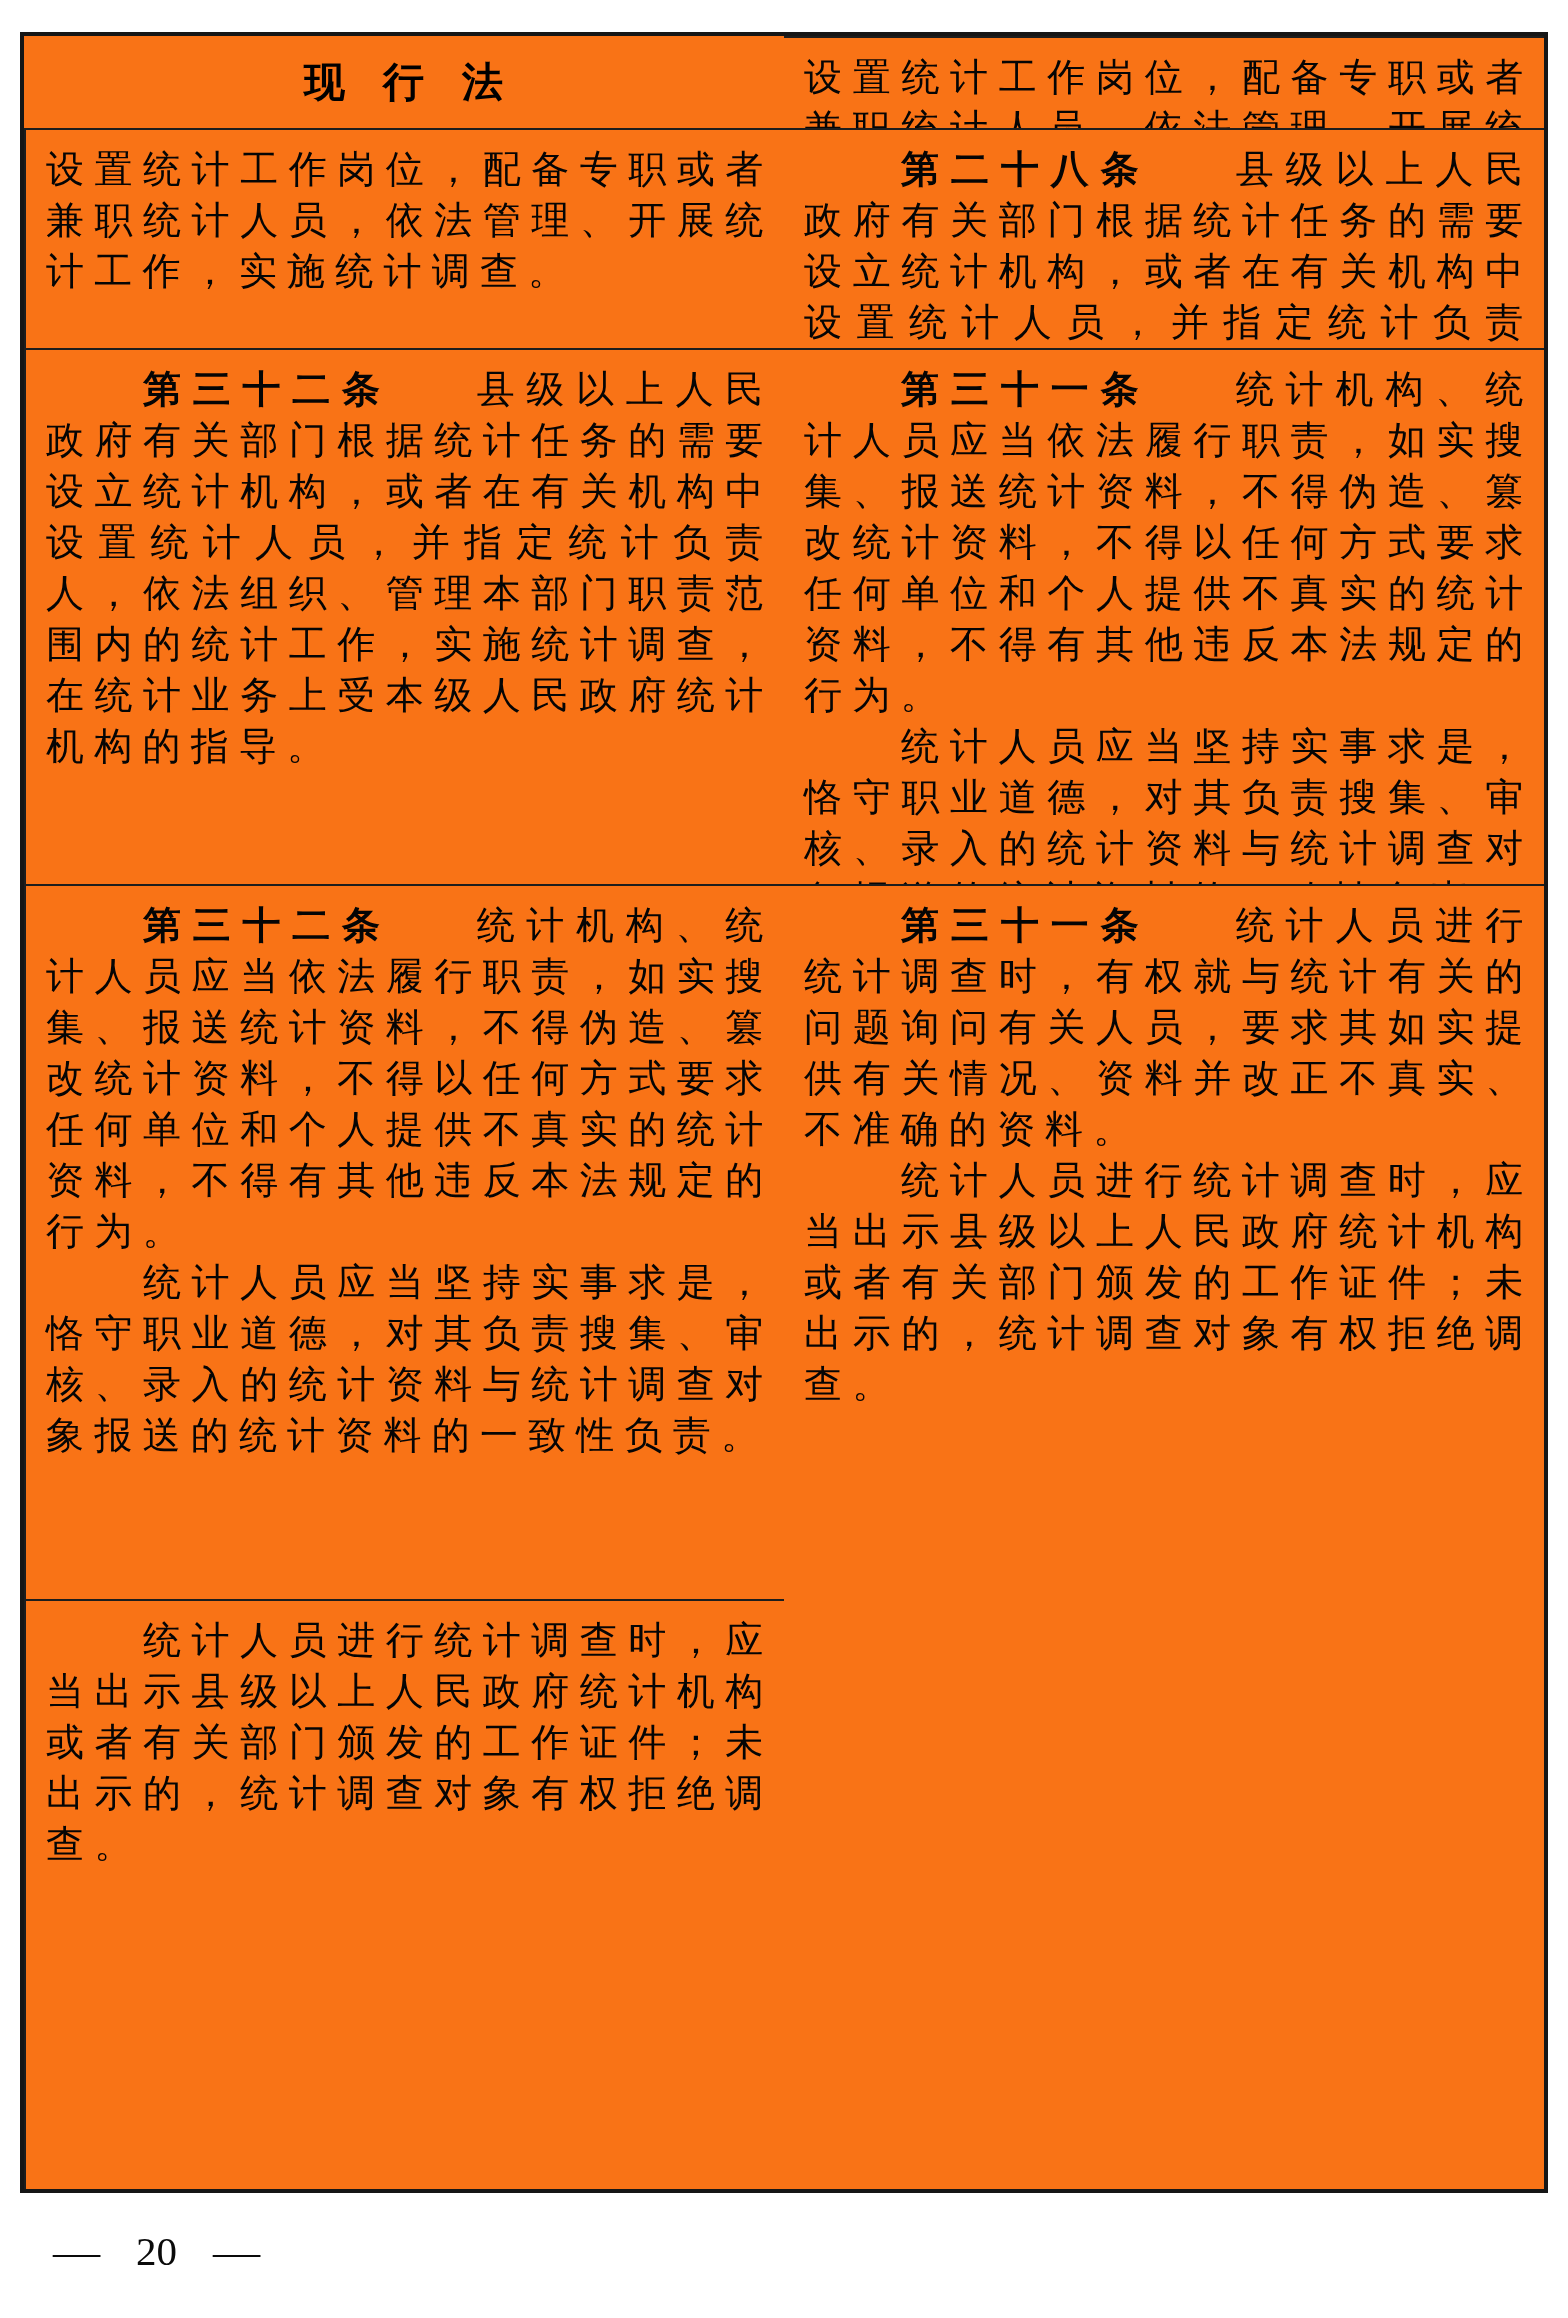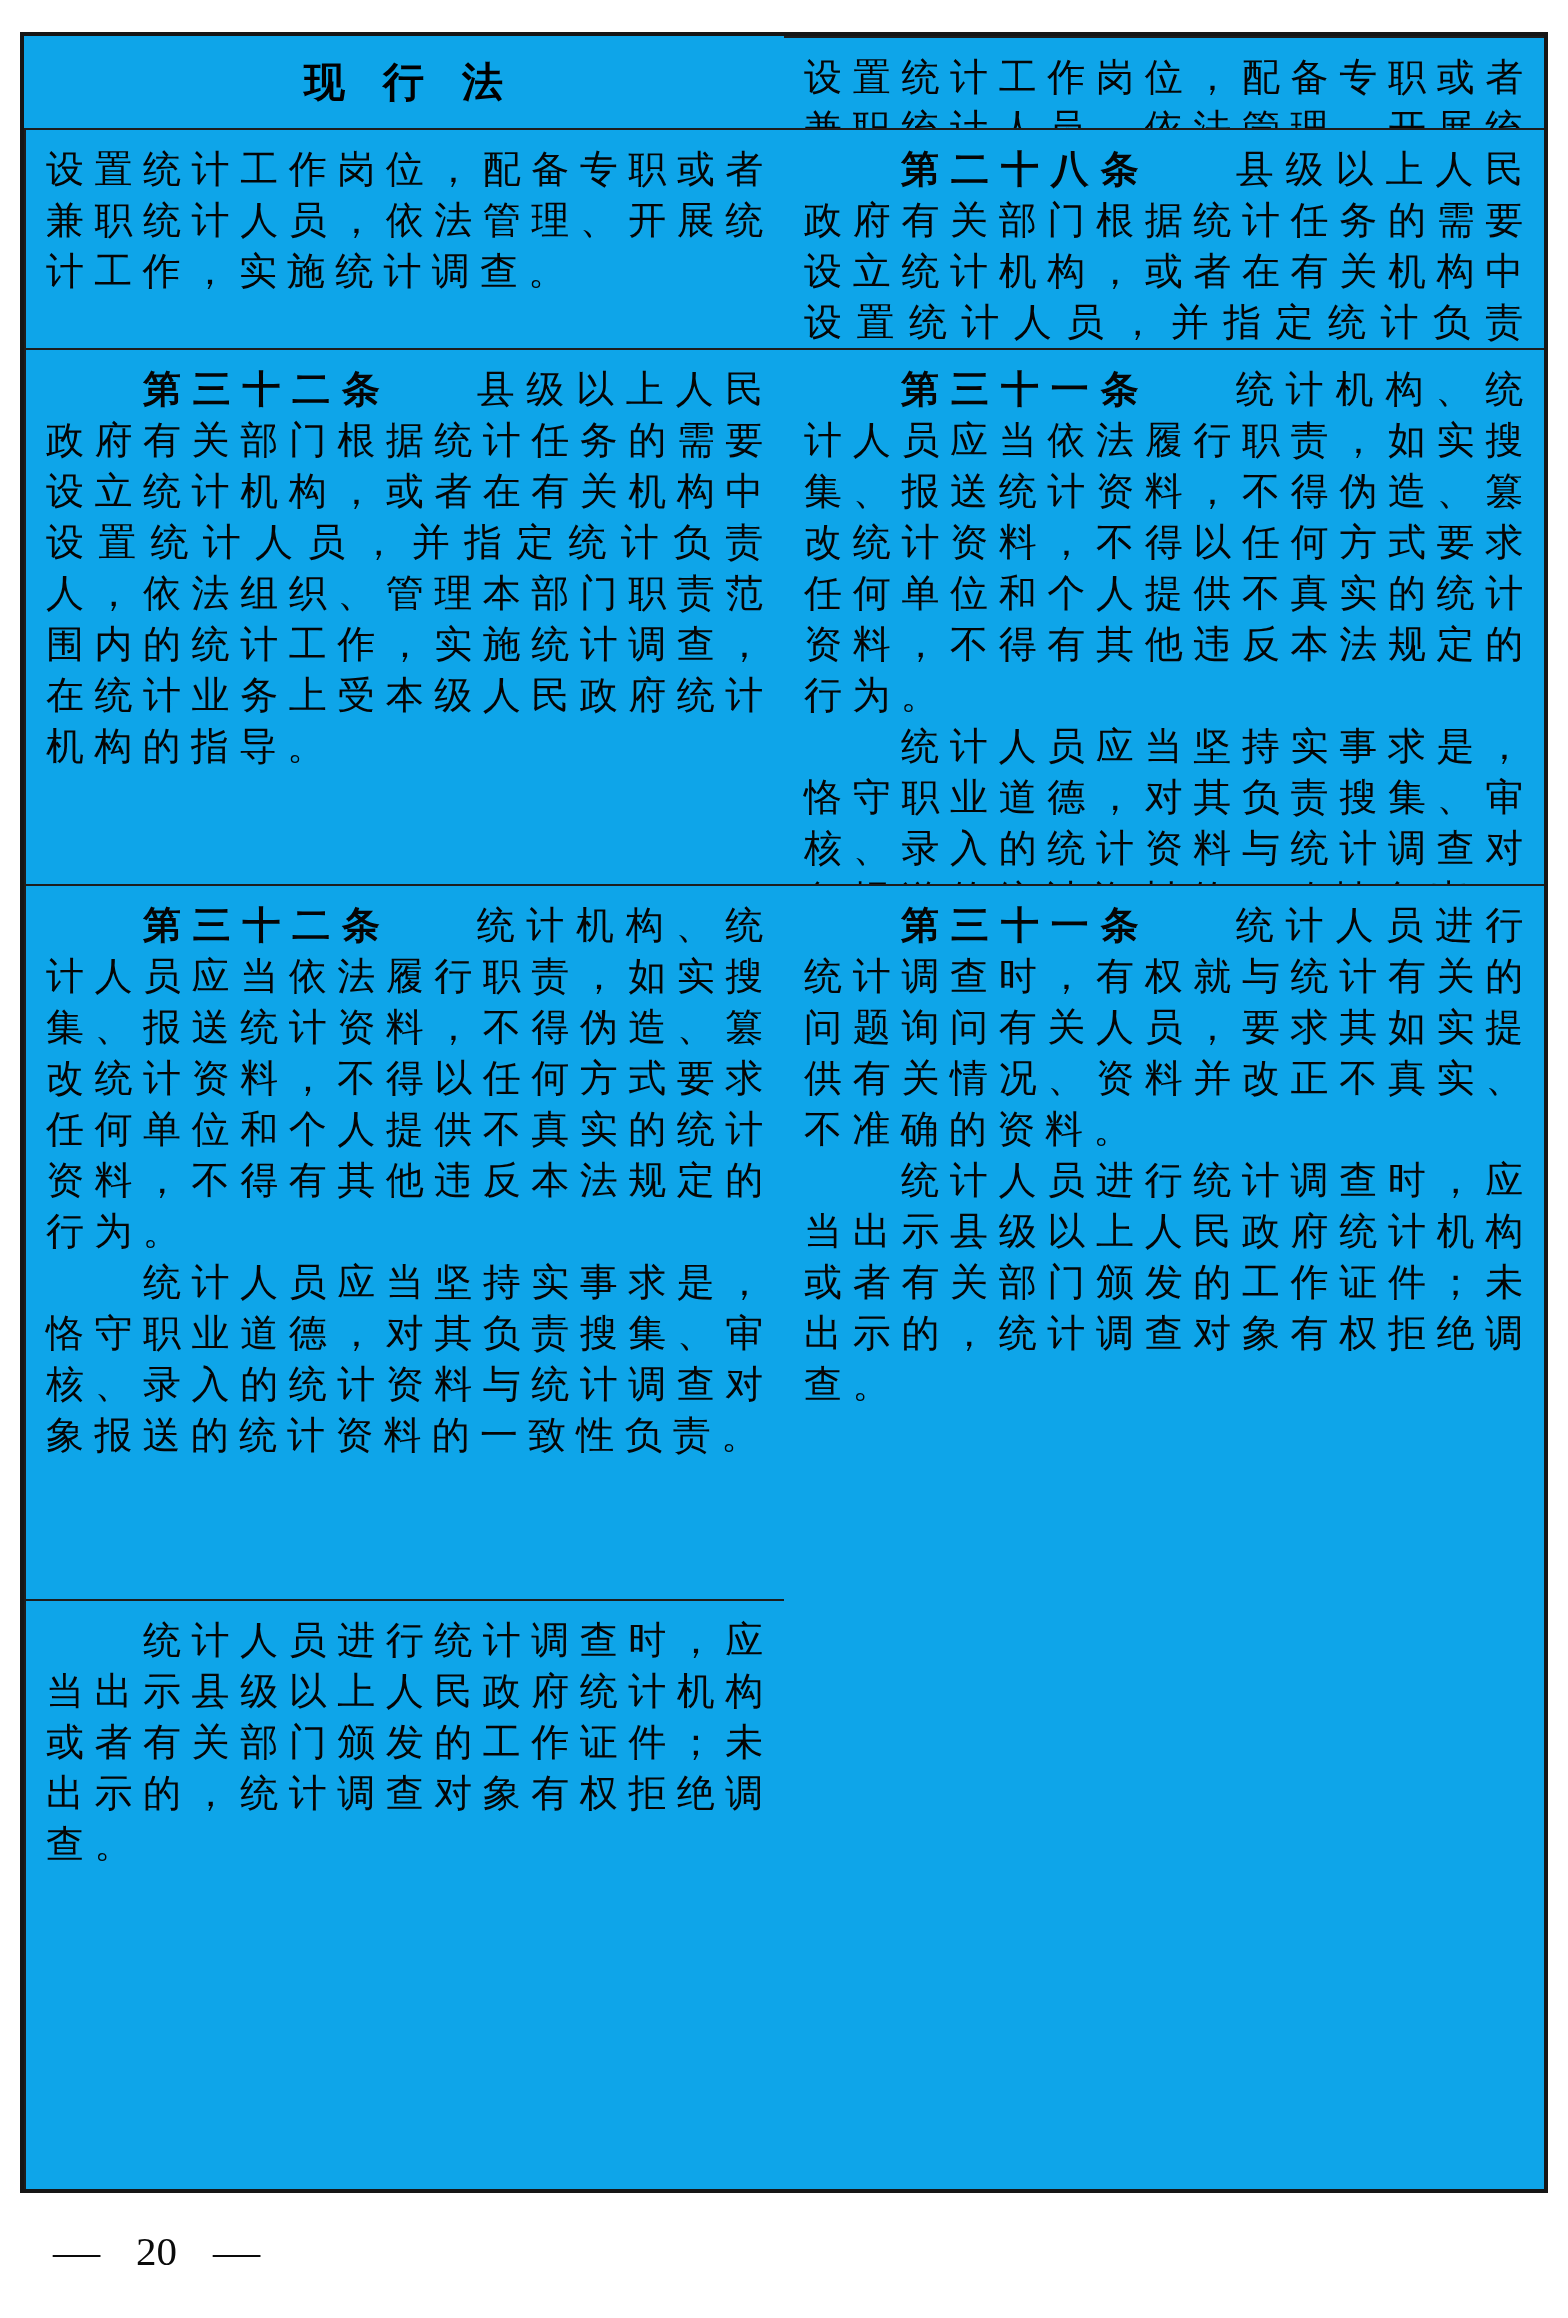--- a/index.html
+++ b/index.html
@@ -8,21 +8,21 @@
     background:#ffffff;color:#000;
     font-family:"Liberation Serif","DejaVu Serif",serif;
     position:relative;overflow:hidden;
   }
   .page{position:absolute;inset:0;}
   .law-table{
     position:absolute;left:19.6px;top:32px;
     width:1528px;height:2161px;
     border:4.3px solid #161616;
     box-sizing:border-box;
-    background:#0ea5e9;
+    background:#f97316;
     display:grid;
     grid-template-columns:1fr 1fr;
     grid-template-rows:92px 220px 536px 715px 1fr;
   }
   .cell{
     box-sizing:border-box;
     overflow:hidden;
   }
   .col-r{border-left:2.6px solid #1d1d1d;}
   .rowline{border-top:2.6px solid #1d1d1d;}

